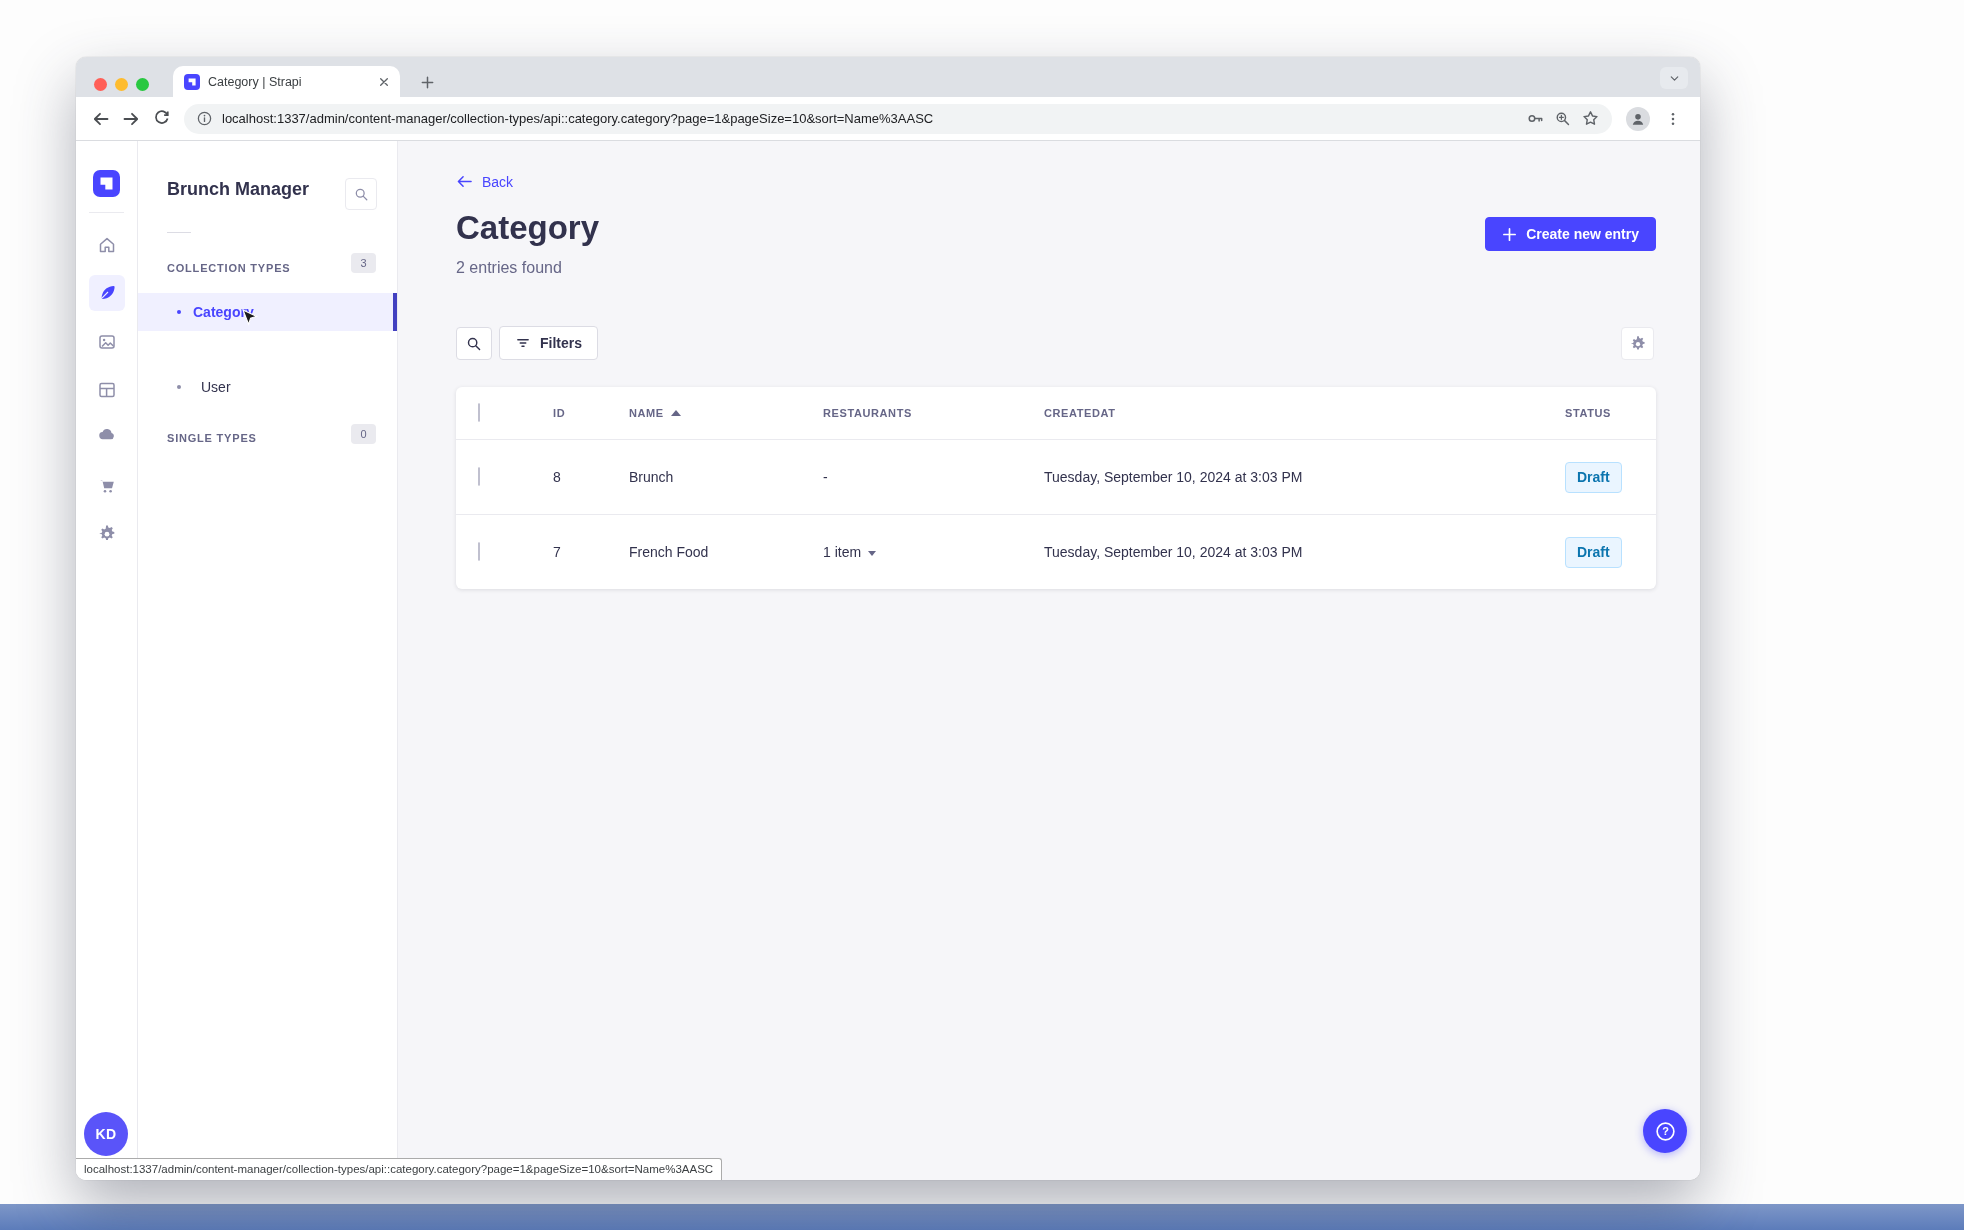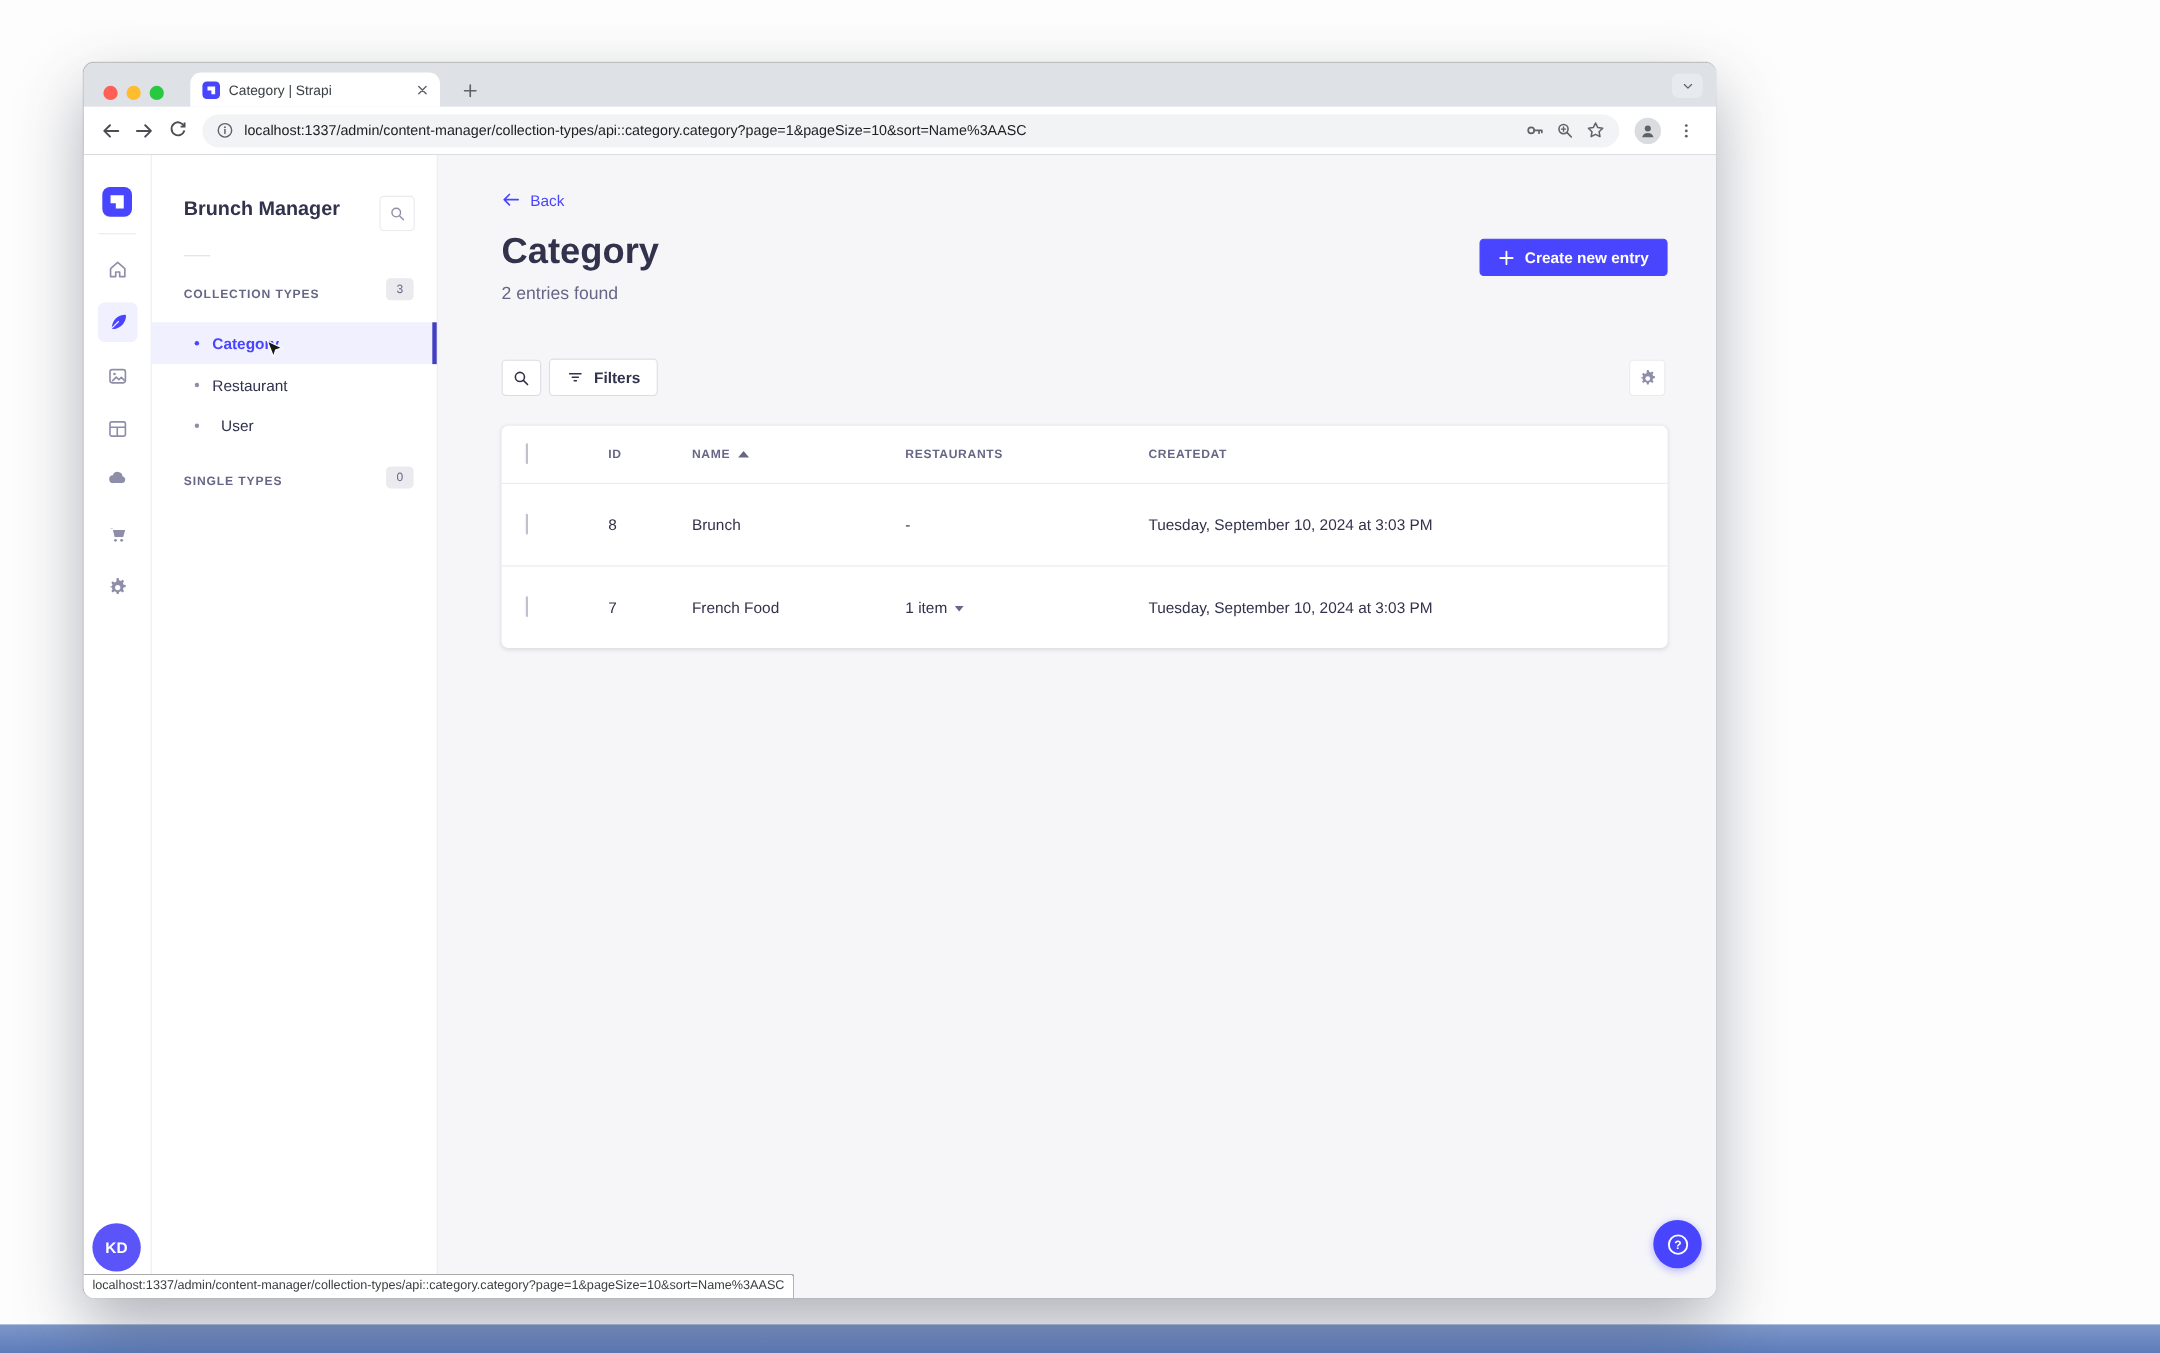--- a/index.html
+++ b/index.html
@@ -3,21 +3,21 @@
 <meta charset="utf-8">
 <style>
   * { margin:0; padding:0; box-sizing:border-box; }
   html,body { width:1964px; height:1230px; background:#fff; overflow:hidden;
     font-family:"Liberation Sans", sans-serif; }
   .desktop { position:relative; width:1964px; height:1230px; background:#fdfdfd; }
   .desktop-strip { position:absolute; left:0; right:0; bottom:0; height:26px;
     background:linear-gradient(180deg,#7e97c8,#5c7cba); }
 
   
-  .window { position:absolute; left:76px; top:57px; width:1484px; height:1123px;
+  .window { position:absolute; left:76px; top:57px; width:1624px; height:1123px;
     border-radius:10px; background:#fff; overflow:hidden;
     box-shadow:0 25px 60px rgba(50,55,75,.38), 0 0 1px rgba(0,0,0,.35);
     display:flex; flex-direction:column; }
 
   .tabstrip { position:relative; height:40px; background:#dee1e6; flex:none; }
   .lights { position:absolute; left:18px; top:21px; display:flex; gap:8px; }
   .light { width:13px; height:13px; border-radius:50%; }
   .light.r { background:#ff5f57; } .light.y { background:#febc2e; } .light.g { background:#28c840; }
   .tab { position:absolute; left:97px; top:9px; width:227px; height:31px; background:#fff;
     border-radius:10px 10px 0 0; display:flex; align-items:center; padding:0 8px 0 11px; gap:8px; }
@@ -273,24 +273,20 @@
             </svg>
         </span>
         <span class="subnav-divider"></span>
 
         <div class="section-label" style="top:121px;">Collection Types</div>
         <div class="section-badge" style="top:112px;">3</div>
 
         <div class="nav-item active" style="top:152px;">
           <span class="bullet"></span>
           <span>Category</span>
-        </div>
-        <div class="nav-item" style="top:190px;">
-          <span class="bullet"></span>
-          <span>Restaurant</span>
         </div>
         <div class="nav-item" style="top:227px;gap:20px;">
           <span class="bullet"></span>
           <span>User</span>
         </div>
 
         <div class="section-label" style="top:291px;">Single Types</div>
         <div class="section-badge" style="top:283px;">0</div>
 
         <span class="cursor">

